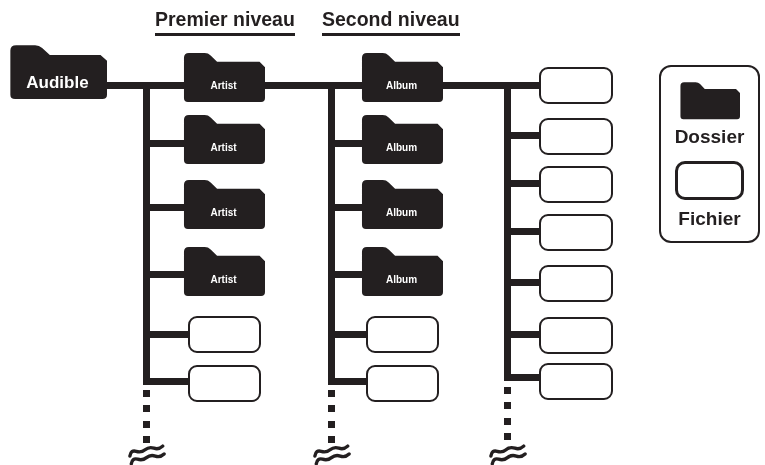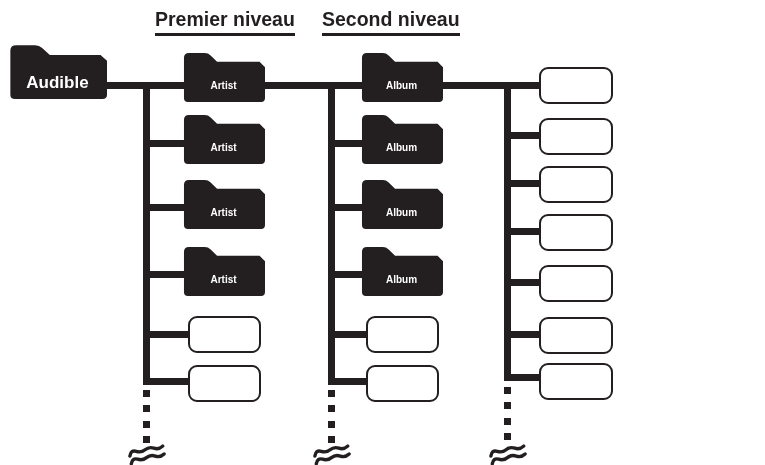--- a/index.html
+++ b/index.html
@@ -171,14 +171,22 @@
   <div class="filebox" style="left:366px;top:365px;width:73px;height:37px"></div>
 
   <div class="filebox" style="left:539px;top:67px;width:74px;height:37px"></div>
   <div class="filebox" style="left:539px;top:118px;width:74px;height:37px"></div>
   <div class="filebox" style="left:539px;top:166px;width:74px;height:37px"></div>
   <div class="filebox" style="left:539px;top:214px;width:74px;height:37px"></div>
   <div class="filebox" style="left:539px;top:265px;width:74px;height:37px"></div>
   <div class="filebox" style="left:539px;top:317px;width:74px;height:37px"></div>
   <div class="filebox" style="left:539px;top:363px;width:74px;height:37px"></div>
 
+  <div class="legend">
+    <svg style="margin-top:13px" width="61" height="40" viewBox="0 0 84 54" preserveAspectRatio="none">
+        <use href="#folder-shape" fill="#231f20"></use>
+      </svg>
+    <div class="legend-label" style="margin-top:7px">Dossier</div>
+    <div class="legend-filebox" style="margin-top:14px"></div>
+    <div class="legend-label" style="margin-top:9px">Fichier</div>
+  </div>
 
 </div>
 
 </body></html>

